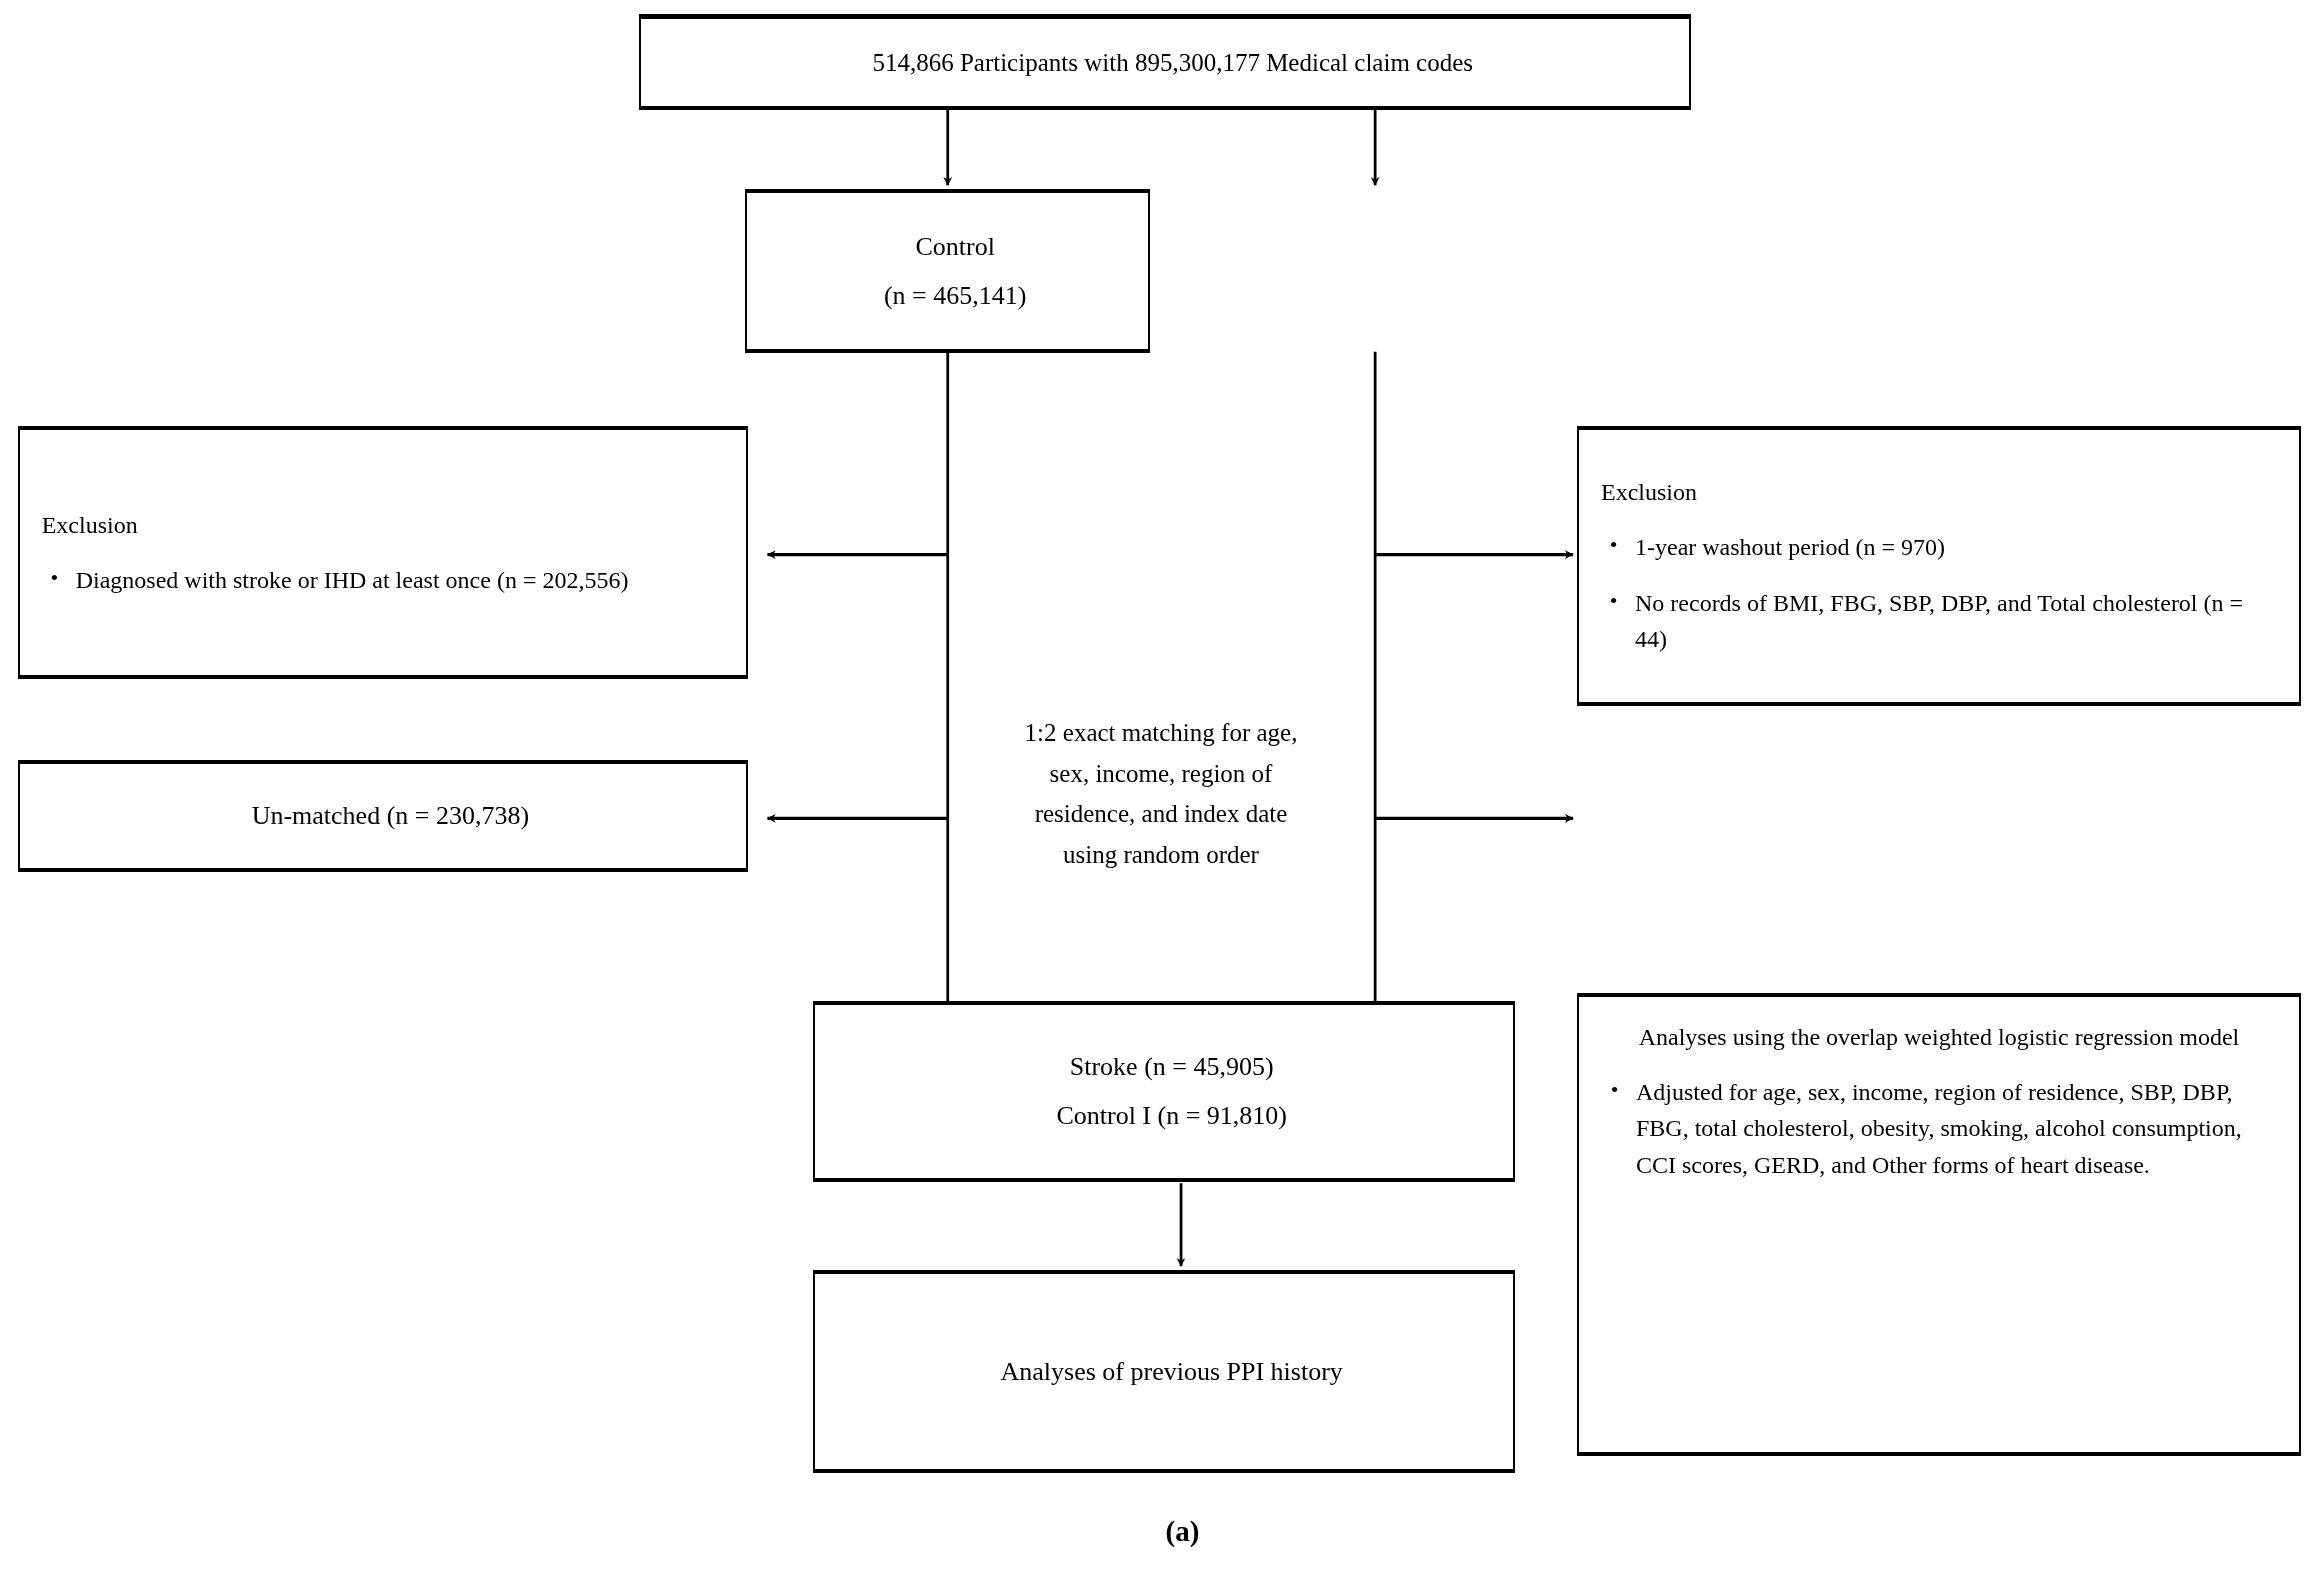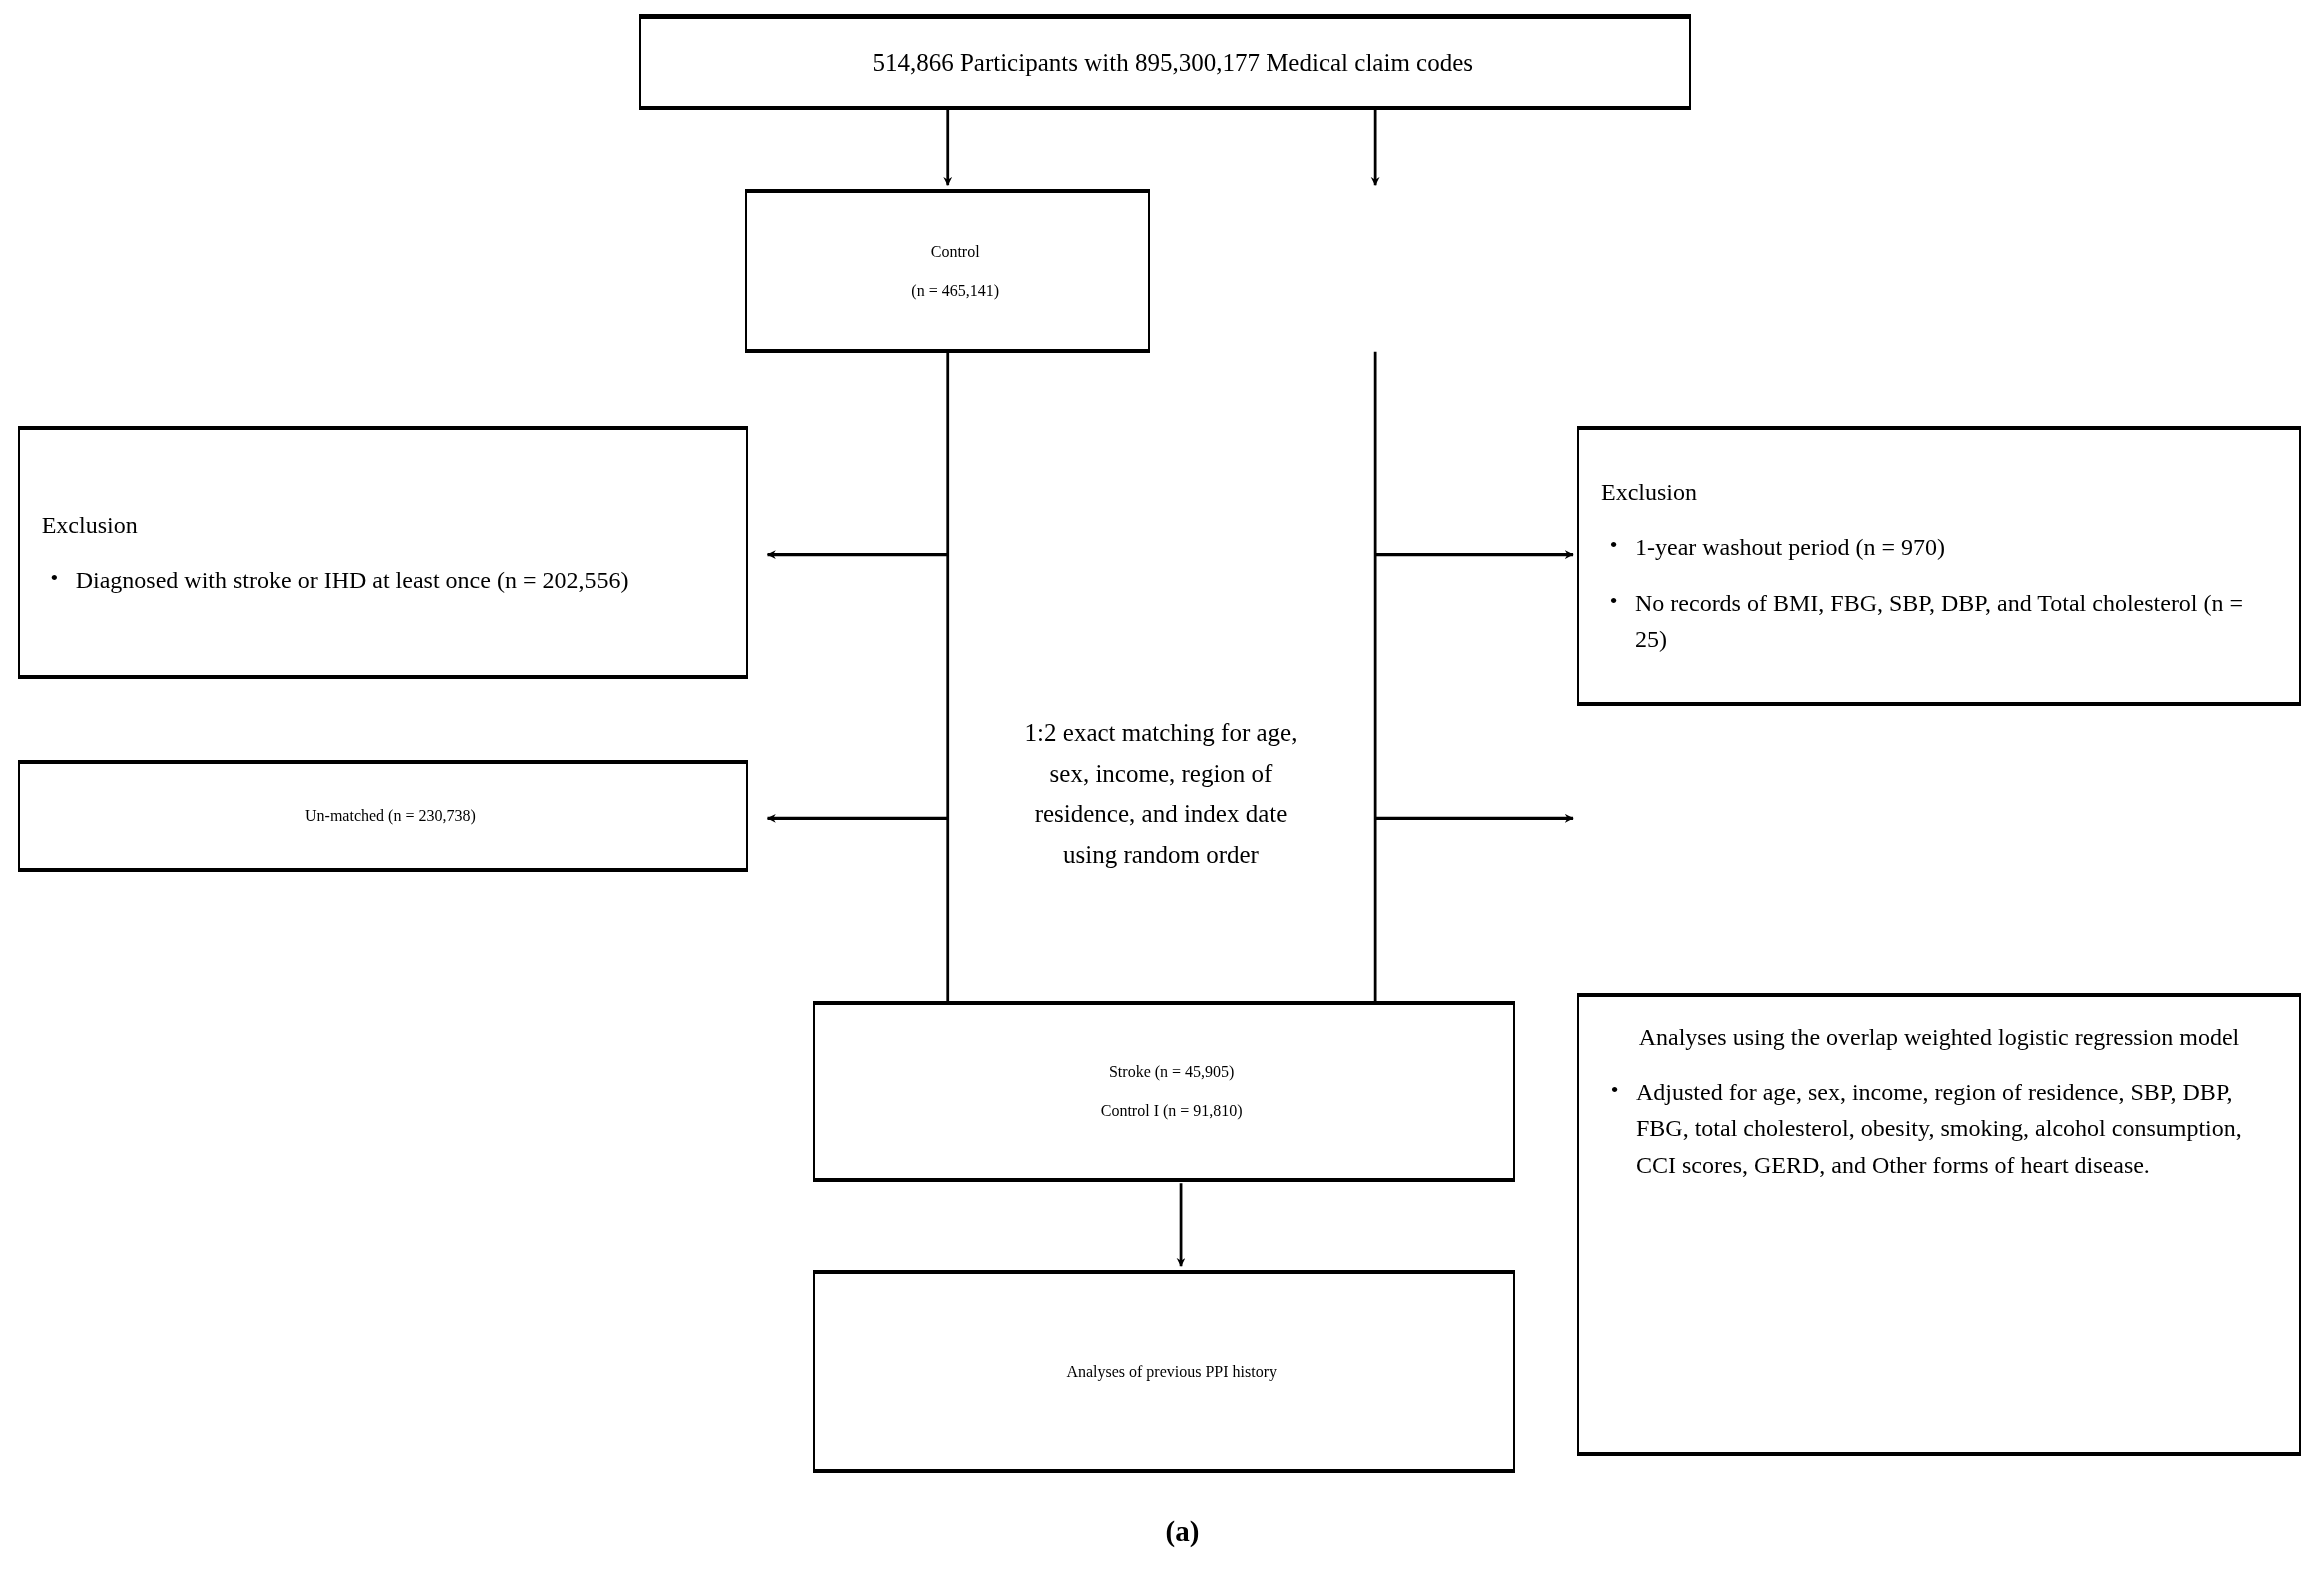--- a/index.html
+++ b/index.html
@@ -23,21 +23,21 @@
   
   .box::before,.box::after{
     content:"";position:absolute;left:-2.2px;right:-2.2px;height:3.9px;background:#000;
   }
   .box::before{top:-4.4px;}
   .box::after{bottom:-4.4px;}
 
   .box.center{align-items:center;text-align:center;padding-left:32px;}
   .box.left{align-items:flex-start;text-align:left;}
 
-  .t{font-size:16px;line-height:1.0;}
+  .t{font-size:26px;line-height:1.0;}
   .t.big{font-size:25px;}
   .line{display:block;}
   .gap{height:23px;}
 
   ul.bullets{
     list-style:none;margin:0;padding:0;width:100%;
   }
   ul.bullets li{
     position:relative;
     padding-left:34px;
@@ -130,21 +130,21 @@
     <span class="hdr">Exclusion</span>
     <ul class="bullets">
       <li>Diagnosed with stroke or IHD at least once (n = 202,556)</li>
     </ul>
   </div>
 
   <div class="box left pad" style="left:1577px;top:428px;width:724px;height:276px;padding:19px 22px;">
     <span class="hdr">Exclusion</span>
     <ul class="bullets">
       <li>1-year washout period (n = 970)</li>
-      <li>No records of BMI, FBG, SBP, DBP, and Total cholesterol (n = 25)</li>
+      <li>No records of BMI, FBG, SBP, DBP, and Total cholesterol (n = 44)</li>
     </ul>
   </div>
 
   <div class="box center pad" style="left:17.7px;top:762px;width:730px;height:108px;">
     <span class="t line">Un-matched (n = 230,738)</span>
   </div>
 
 
   <div class="midtext" style="left:973px;top:713px;width:376px;">
     <span class="line">1:2 exact matching for age,</span>

